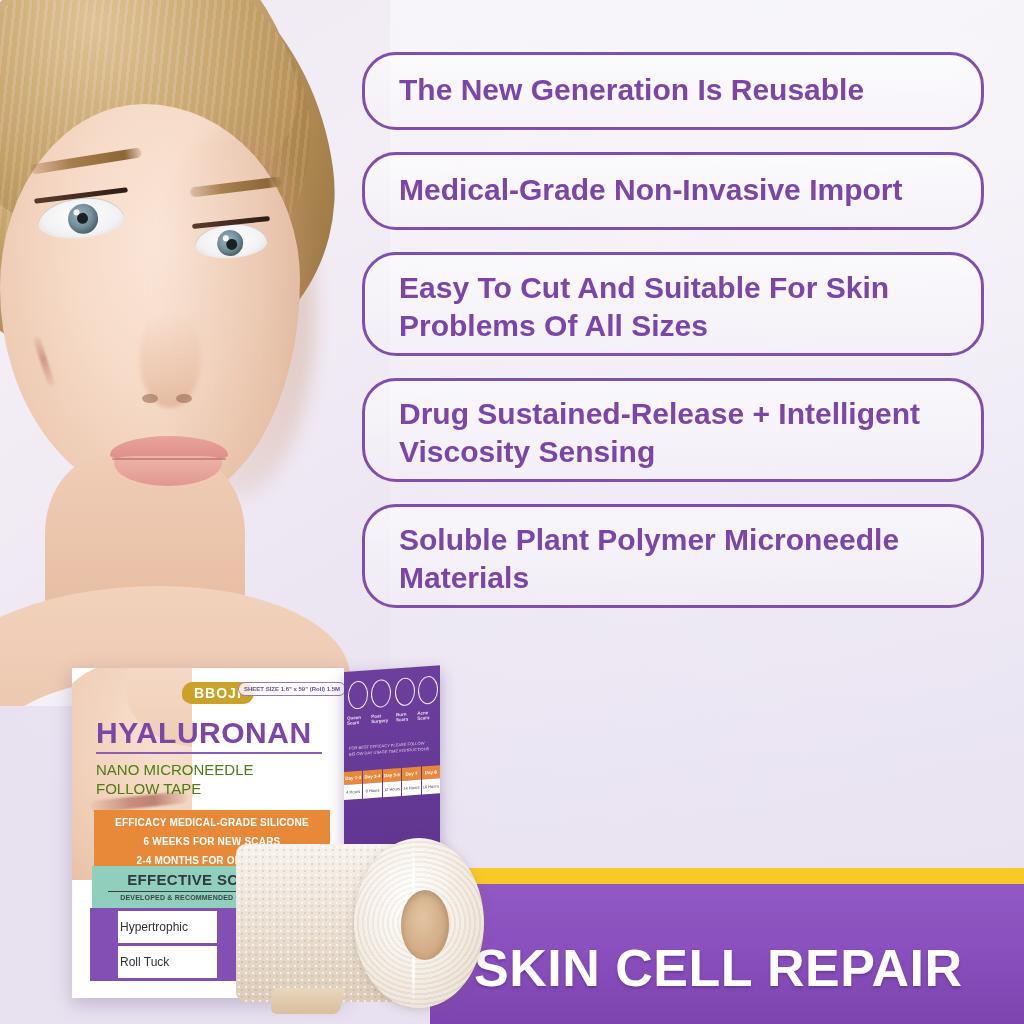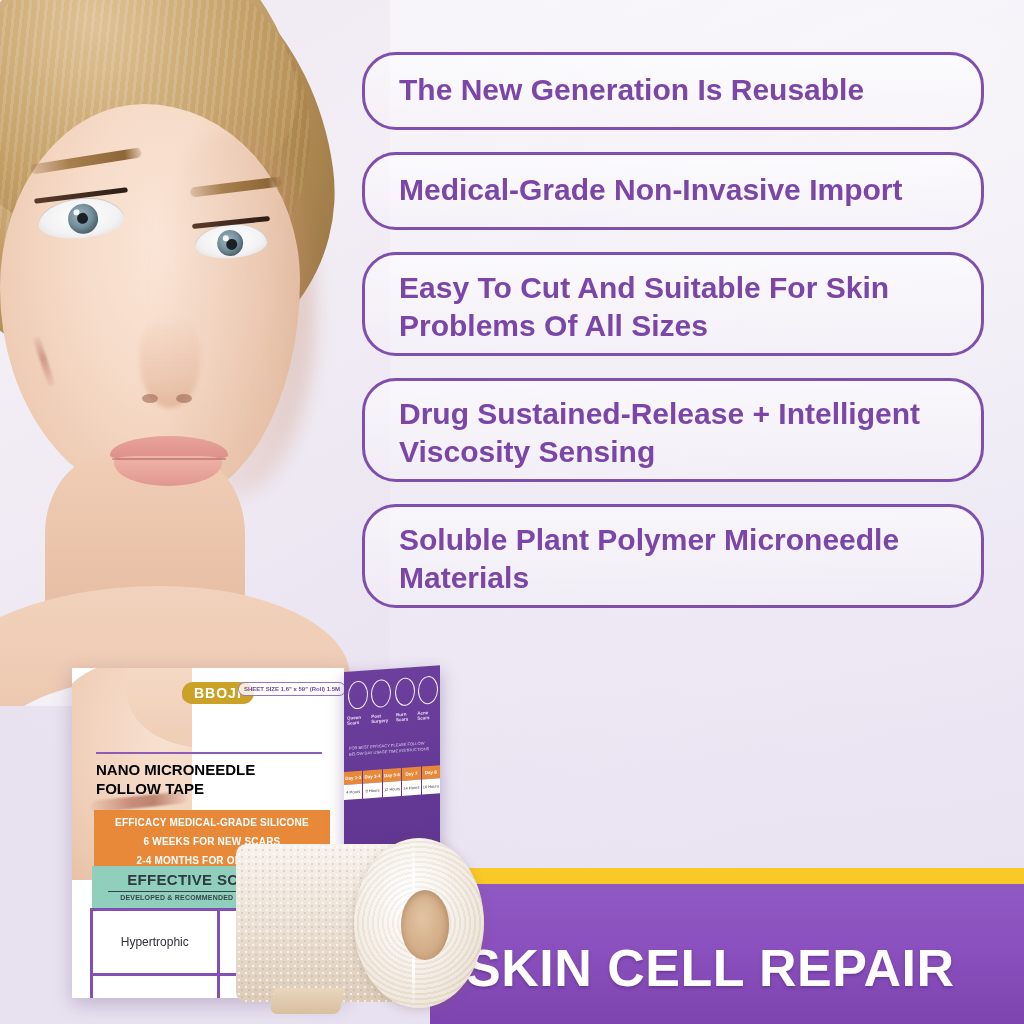--- a/index.html
+++ b/index.html
@@ -87,21 +87,21 @@
 
   
   .headline{position:absolute;left:462px;top:700px;width:560px;
     color:#6f3f9c;font-weight:bold;font-size:42px;line-height:64px;letter-spacing:.5px;}
   .headline div{white-space:nowrap;}
 
   
   .banner{position:absolute;left:430px;top:868px;width:594px;height:156px;
     background:linear-gradient(180deg,#9059c4 0%,#8a50bd 45%,#7d44b0 100%);
     border-top:16px solid #f9c928;box-sizing:border-box;}
-  .banner-text{position:absolute;left:36px;top:54px;color:#ffffff;font-weight:bold;
+  .banner-text{position:absolute;left:44px;top:54px;color:#ffffff;font-weight:bold;
     font-size:52px;line-height:60px;letter-spacing:.5px;white-space:nowrap;
     text-shadow:0 2px 3px rgba(60,25,95,.35);}
 
   
   .box{position:absolute;left:72px;top:668px;width:272px;height:330px;
     background:#ffffff;box-shadow:0 6px 18px rgba(90,60,120,.28);overflow:hidden;}
   .box-photo{position:absolute;left:0;top:0;width:272px;height:212px;overflow:hidden;}
   .bp-skin{position:absolute;left:-30px;top:-6px;width:210px;height:230px;border-radius:40% 35% 25% 30%;
     background:radial-gradient(ellipse at 60% 30%, #f8e2d2 0%, #f0cfb8 55%, #e3bb9f 100%);}
   .bp-chin{position:absolute;left:55px;top:-30px;width:160px;height:110px;border-radius:0 0 55% 55%;
@@ -112,30 +112,30 @@
     background:linear-gradient(90deg,rgba(205,145,125,.1),#c98f7d 40%,#bd8270 65%,rgba(205,145,125,.1));
     transform:rotate(-6deg);filter:blur(.8px);}
   .bp-white{position:absolute;right:0;top:0;width:152px;height:212px;background:#fff;}
 
   .badge-bboji{position:absolute;left:110px;top:14px;padding:3px 12px;border-radius:11px;
     background:#c9a227;color:#fff;font-size:14px;font-weight:bold;letter-spacing:1px;}
   .badge-size{position:absolute;left:166px;top:14px;padding:3px 5px;border-radius:9px;
     border:1px solid #9a74c0;color:#6f4a97;font-size:6px;font-weight:bold;white-space:nowrap;background:rgba(255,255,255,.8);}
   .brand{position:absolute;left:24px;top:48px;color:#7b46a8;font-weight:bold;font-size:30px;letter-spacing:.5px;}
   .brand-rule{position:absolute;left:24px;top:84px;width:226px;height:2px;background:#8d5cb8;}
-  .subtitle{position:absolute;left:24px;top:92px;color:#000000;font-size:15px;line-height:19px;font-weight:700;}
+  .subtitle{position:absolute;left:24px;top:92px;color:#4d7c0f;font-size:15px;line-height:19px;font-weight:400;}
   .orange-band{position:absolute;left:22px;top:142px;width:236px;height:60px;background:#e8893a;color:#fff;
     text-align:center;font-size:10px;font-weight:bold;line-height:19px;padding-top:3px;box-sizing:border-box;letter-spacing:.2px;}
   .green-band{position:absolute;left:20px;top:198px;width:252px;height:44px;background:#8fcfbb;}
   .green-title{position:absolute;left:0;top:5px;width:252px;text-align:center;color:#2f3a42;font-weight:bold;font-size:15px;letter-spacing:.3px;}
   .green-rule{position:absolute;left:16px;top:25px;width:220px;height:1px;background:#33404a;}
   .green-sub{position:absolute;left:0;top:28px;width:252px;text-align:center;color:#3a4650;font-size:7px;font-weight:bold;letter-spacing:.2px;}
   .tbl{position:absolute;left:18px;top:240px;width:250px;border:3px solid #8250b5;background:#8250b5;
     display:grid;grid-template-columns:1fr 1fr;gap:3px;padding:0;}
-  .tcell{background:#fff;color:#2f3039;font-size:12px;text-align:center;padding:24px 2px;font-weight:500;}
+  .tcell{background:#fff;color:#2f3039;font-size:12px;text-align:left;padding:9px 2px;font-weight:500;margin-left:25px;}
 
   
   .box-side{position:absolute;left:344px;top:672px;width:96px;height:196px;
     background:linear-gradient(180deg,#6d3f9d 0%,#5f3590 100%);
     transform:skewY(-4deg);transform-origin:left top;box-shadow:0 6px 16px rgba(80,50,115,.35);overflow:hidden;}
   .side-icons{position:absolute;left:4px;top:10px;width:90px;display:flex;justify-content:space-between;}
   .side-ic{width:18px;height:26px;border-radius:50%;border:1.5px solid #fff;opacity:.92;}
   .side-caps{position:absolute;left:3px;top:44px;width:92px;display:flex;justify-content:space-between;
     color:#e8dcf3;font-size:4.5px;font-weight:bold;}
   .side-body{position:absolute;left:5px;top:74px;width:86px;color:#dfd0ee;font-size:4px;line-height:6px;}
@@ -225,20 +225,21 @@
   <div class="box">
     <div class="box-photo">
       <div class="bp-skin"></div>
       <div class="bp-chin"></div>
       <div class="bp-lips"></div>
       <div class="bp-scar"></div>
       <div class="bp-white"></div>
     </div>
     <div class="badge-bboji">BBOJI</div>
     <div class="badge-size">SHEET SIZE 1.6" x 59" (Roll) 1.5M</div>
+    <div class="brand">HYALURONAN</div>
     <div class="brand-rule"></div>
     <div class="subtitle">
       <div>NANO MICRONEEDLE</div>
       <div>FOLLOW TAPE</div>
     </div>
     <div class="orange-band">
       <div>EFFICACY MEDICAL-GRADE SILICONE</div>
       <div>6 WEEKS FOR NEW SCARS</div>
       <div>2-4 MONTHS FOR OLD SCARS</div>
     </div>

